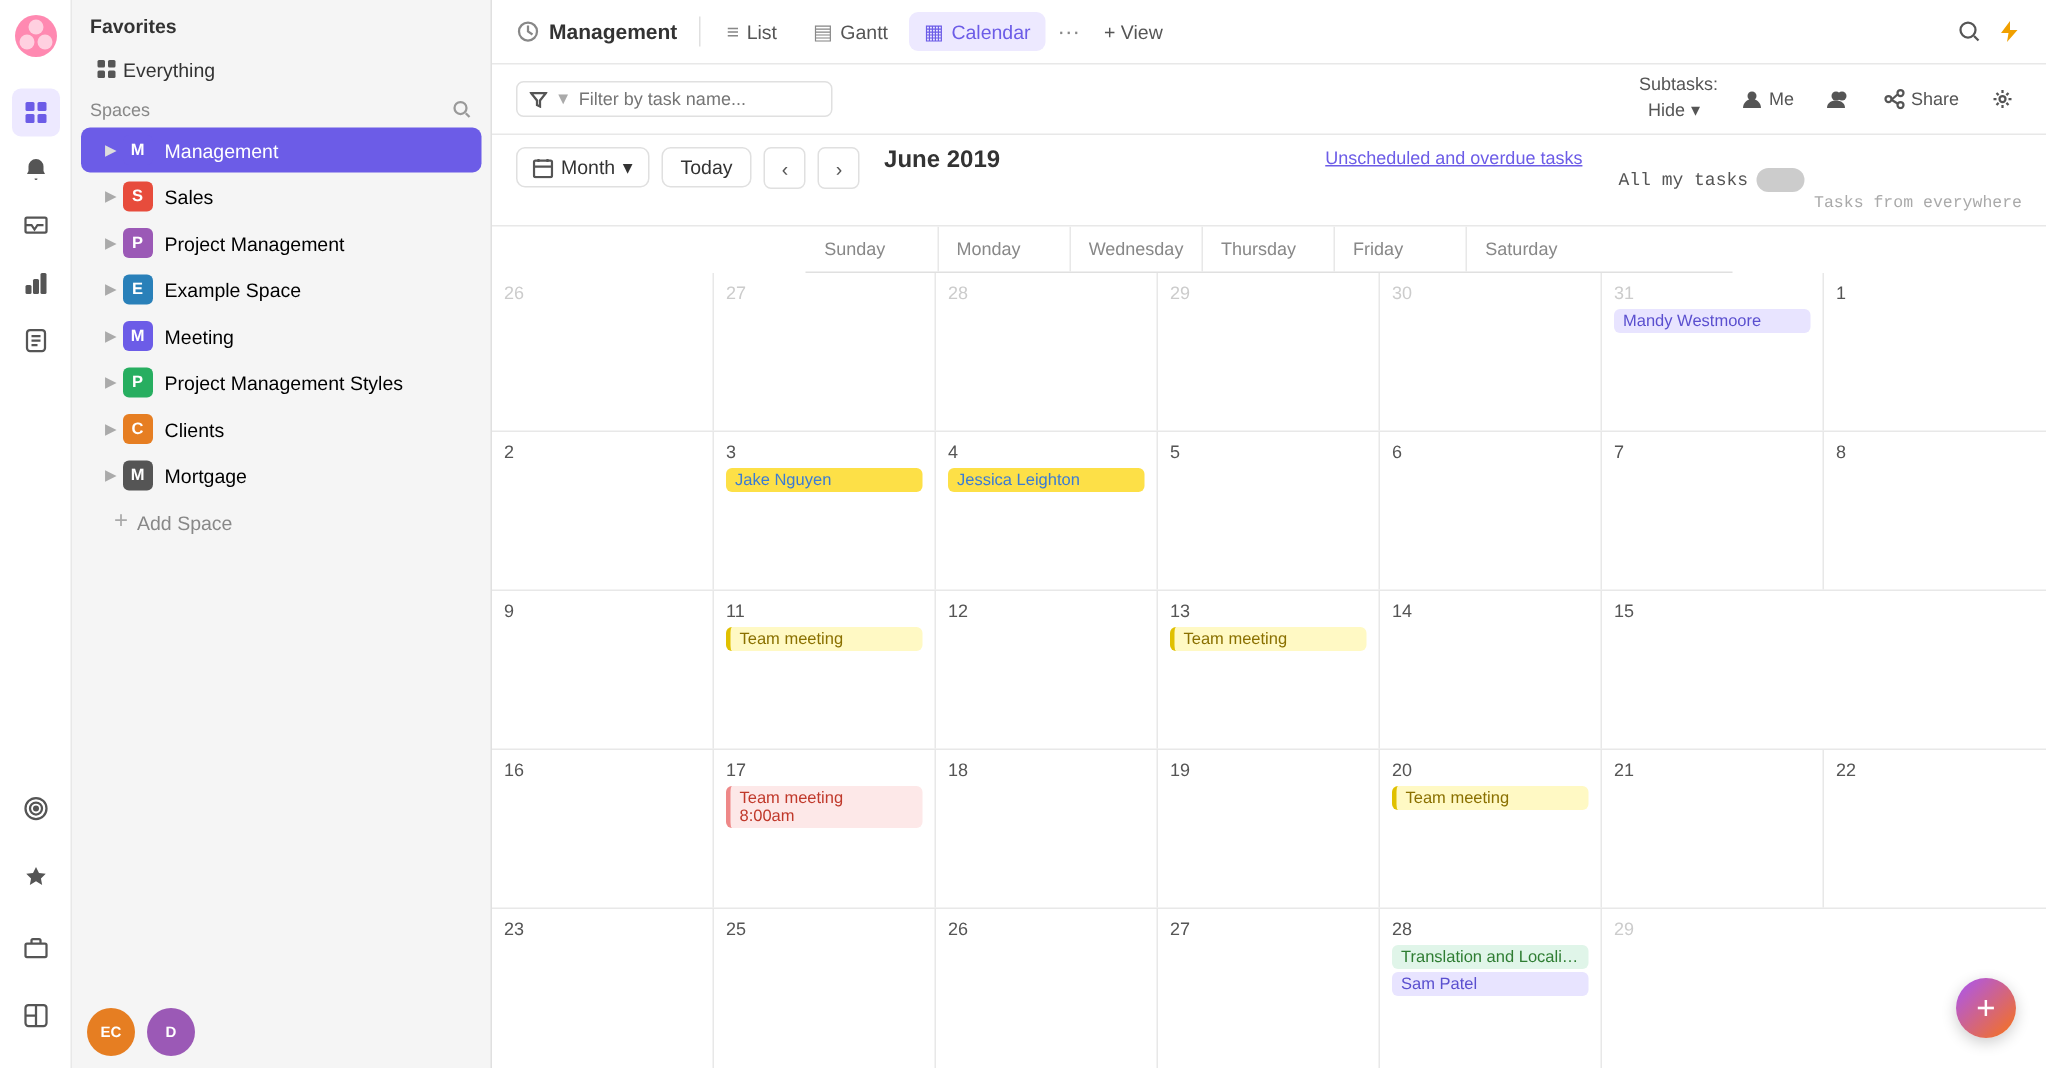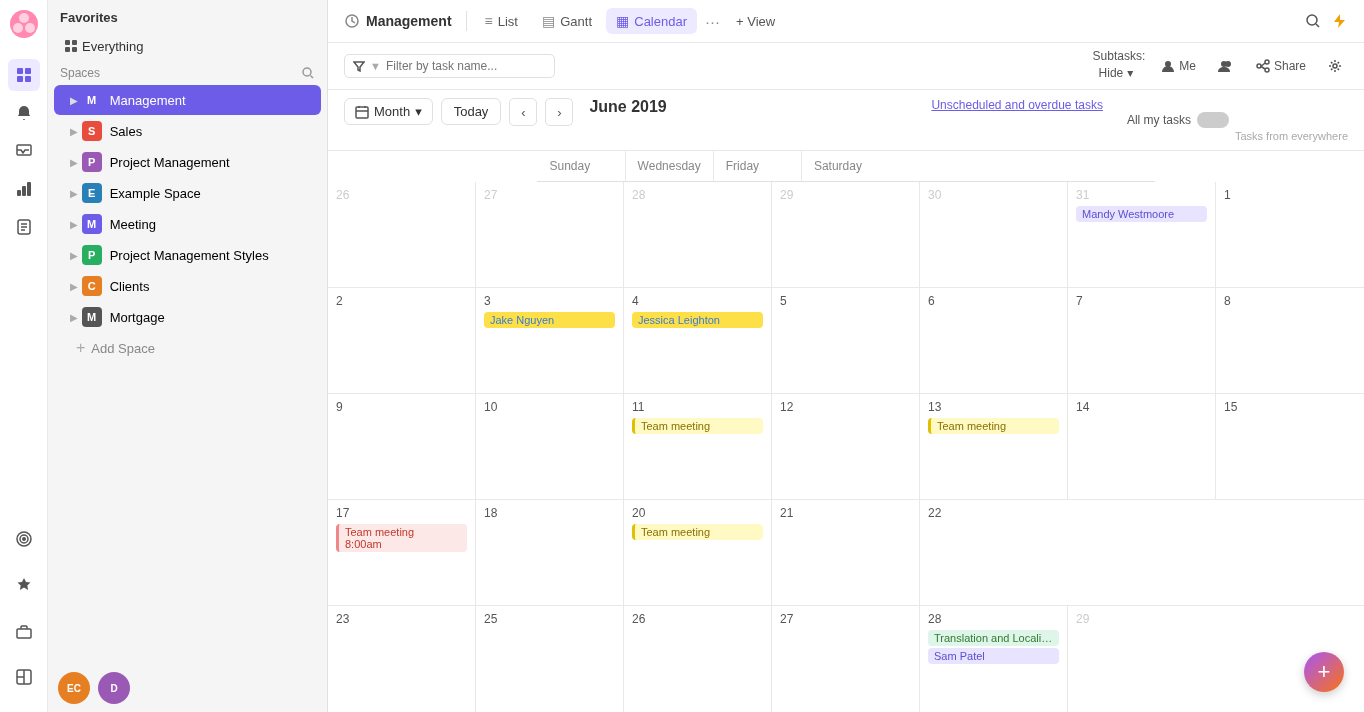--- a/index.html
+++ b/index.html
@@ -46,21 +46,21 @@
     .toolbar-right { display: flex; align-items: center; gap: 10px; font-size: 12px; color: #555; }
     .toolbar-btn { display: flex; align-items: center; gap: 4px; cursor: pointer; padding: 3px 6px; border-radius: 4px; }
 
     
     .calendar-controls { padding: 8px 16px; display: flex; align-items: flex-start; gap: 8px; border-bottom: 1px solid #e8e8e8; }
     .month-btn { display: flex; align-items: center; gap: 5px; padding: 5px 10px; border-radius: 6px; border: 1px solid #e0e0e0; background: #fff; cursor: pointer; font-size: 13px; color: #333; }
     .today-btn { padding: 5px 12px; border-radius: 6px; border: 1px solid #e0e0e0; background: #fff; cursor: pointer; font-size: 13px; color: #333; }
     .nav-btn { width: 28px; height: 28px; display: flex; align-items: center; justify-content: center; border-radius: 5px; border: 1px solid #e0e0e0; background: #fff; cursor: pointer; color: #555; }
     .calendar-month-title { font-size: 16px; font-weight: 600; color: #333; margin: 0 8px; }
     .unscheduled-link { margin-left: auto; color: #6c5ce7; font-size: 12px; cursor: pointer; text-decoration: underline; }
-    .all-my-tasks { display: flex; align-items: center; gap: 6px; font-size: 12px; color: #555; margin-left: 16px; }
+    .all-my-tasks { display: flex; align-items: center; gap: 6px; font-size: 12px; color: #555; margin-left: 16px; font-family: Liberation Mono, monospace; }
     .toggle { width: 32px; height: 16px; background: #ccc; border-radius: 8px; cursor: pointer; position: relative; }
     .tasks-from { font-size: 11px; color: #aaa; }
 
     
     .calendar-grid { flex: 1; overflow: hidden; display: flex; flex-direction: column; align-items: center; }
     .calendar-header { display: grid; grid-template-columns: repeat(7, 1fr); border-bottom: 1px solid #e0e0e0; }
     .cal-header-cell { padding: 8px 12px; font-size: 12px; color: #888; font-weight: 500; border-right: 1px solid #e8e8e8; }
     .cal-header-cell:last-child { border-right: none; }
     .calendar-body { flex: 1; display: grid; grid-template-rows: repeat(5, 1fr); overflow: hidden; }
     .cal-week { display: grid; grid-template-columns: repeat(7, 1fr); border-bottom: 1px solid #e8e8e8; }
@@ -340,21 +340,23 @@
       <div class="toggle"></div>
       <div style="display:flex; flex-direction:column;margin-top:32px;">
         <span class="tasks-from">Tasks from everywhere</span>
       </div>
     </div>
   </div>
 
   <div class="calendar-grid">
     <div class="calendar-header" id="cal-headers">
         <div class="cal-header-cell">Sunday</div>
+        <div class="cal-header-cell">Monday</div>
         <div class="cal-header-cell">Wednesday</div>
+        <div class="cal-header-cell">Thursday</div>
         <div class="cal-header-cell">Friday</div>
         <div class="cal-header-cell">Saturday</div>
       </div>
     <div class="calendar-body" id="cal-body">
         <div class="cal-week">
           <div class="cal-cell other-month">
             <div class="cell-date">26</div>
           </div>
           <div class="cal-cell other-month">
             <div class="cell-date">27</div>
@@ -399,47 +401,50 @@
           </div>
           <div class="cal-cell">
             <div class="cell-date">8</div>
           </div>
         </div>
         <div class="cal-week">
           <div class="cal-cell">
             <div class="cell-date">9</div>
           </div>
           <div class="cal-cell">
-            <div class="cell-date">10</div>
-          </div>
-          <div class="cal-cell">
             <div class="cell-date">11</div>
             <div class="cal-event yellow">Team meeting</div>
           </div>
           <div class="cal-cell">
             <div class="cell-date">12</div>
           </div>
           <div class="cal-cell">
             <div class="cell-date">13</div>
             <div class="cal-event yellow">Team meeting</div>
           </div>
           <div class="cal-cell">
             <div class="cell-date">14</div>
           </div>
           <div class="cal-cell">
             <div class="cell-date">15</div>
           </div>
         </div>
         <div class="cal-week">
           <div class="cal-cell">
+            <div class="cell-date">16</div>
+          </div>
+          <div class="cal-cell">
             <div class="cell-date">17</div>
             <div class="cal-event pink">Team meeting<br><span class="time">8:00am</span></div>
           </div>
           <div class="cal-cell">
             <div class="cell-date">18</div>
+          </div>
+          <div class="cal-cell">
+            <div class="cell-date">19</div>
           </div>
           <div class="cal-cell">
             <div class="cell-date">20</div>
             <div class="cal-event yellow">Team meeting</div>
           </div>
           <div class="cal-cell">
             <div class="cell-date">21</div>
           </div>
           <div class="cal-cell">
             <div class="cell-date">22</div>

